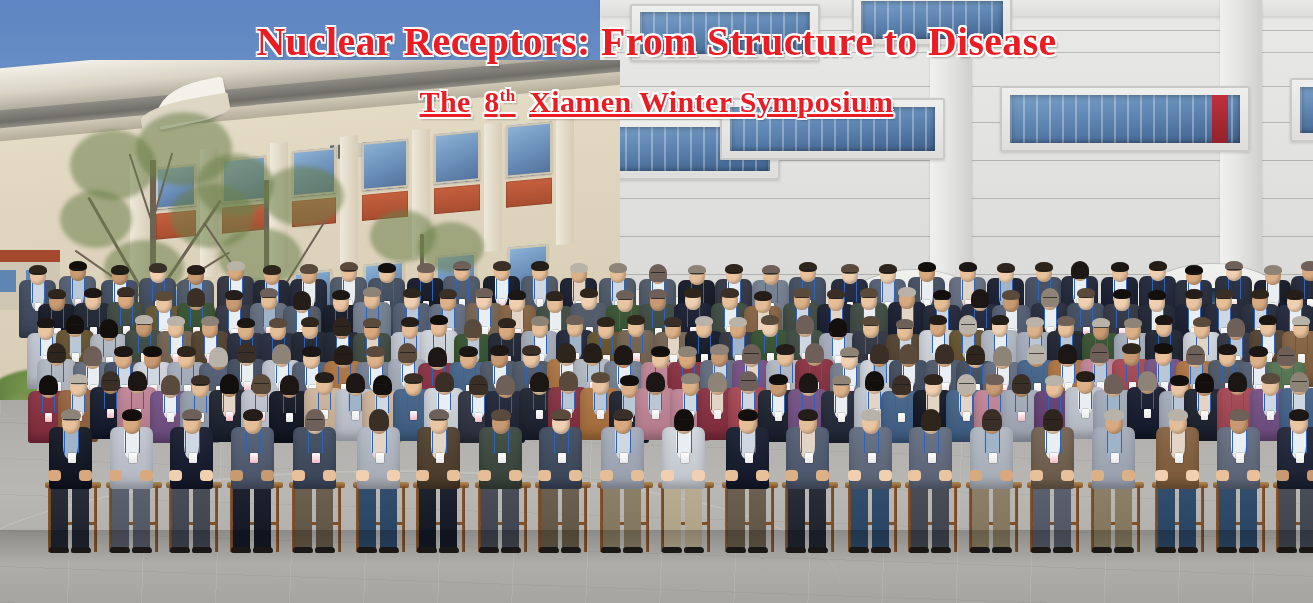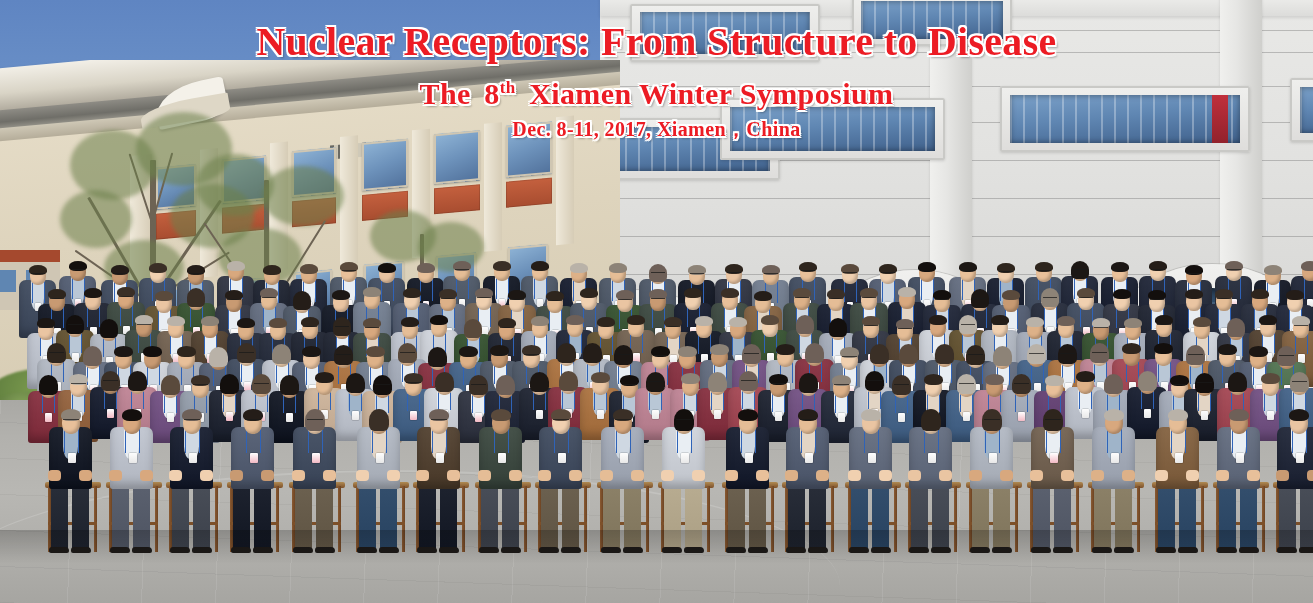--- a/index.html
+++ b/index.html
@@ -216,21 +216,21 @@
       -1.6px  1.6px 0 #fff, 1.6px  1.6px 0 #fff,
       -1.6px 0 0 #fff, 1.6px 0 0 #fff,
        0 -1.6px 0 #fff, 0 1.6px 0 #fff,
        2.5px 2.5px 2px rgba(0,0,0,.28);
   }
   .t-main{
     font-size:41px;line-height:46px;
     transform:scaleX(.97);
   }
   .t-sub{
-    font-size:30px;line-height:36px;margin-top:12px;
+    font-size:30px;line-height:36px;margin-top:20px;text-decoration:underline;
   }
   .t-sub .sup{
     font-size:17px;vertical-align:super;line-height:0;
   }
   .t-date{
     font-size:20px;line-height:26px;margin-top:4px;
   }
   .sp{display:inline-block;width:.45em;}
 </style>
 </head>
@@ -2646,16 +2646,15 @@
         <div style="position:absolute;left:31px;top:0;width:13px;height:11px;border-radius:4px;background:#c89a72;"></div>
       </div>
       <div style="position: absolute; left: 0px; top: 530px; width: 1313px; height: 34px; z-index: 24; background: linear-gradient(rgba(0, 0, 0, 0.22), rgba(0, 0, 0, 0));"></div>
     </div>
 
   <div class="titleblock">
     <div class="t-line t-main">Nuclear Receptors: From Structure to Disease</div>
     <div class="t-line t-sub">
       <span>The</span><span class="sp"></span><span>8</span><span class="sup">th</span><span class="sp"></span><span>Xiamen Winter Symposium</span>
     </div>
-    <div class="t-line t-date">Dec. 8-11, 2017, Xiamen，China</div>
   </div>
 
 </div>
 
 </body></html>

